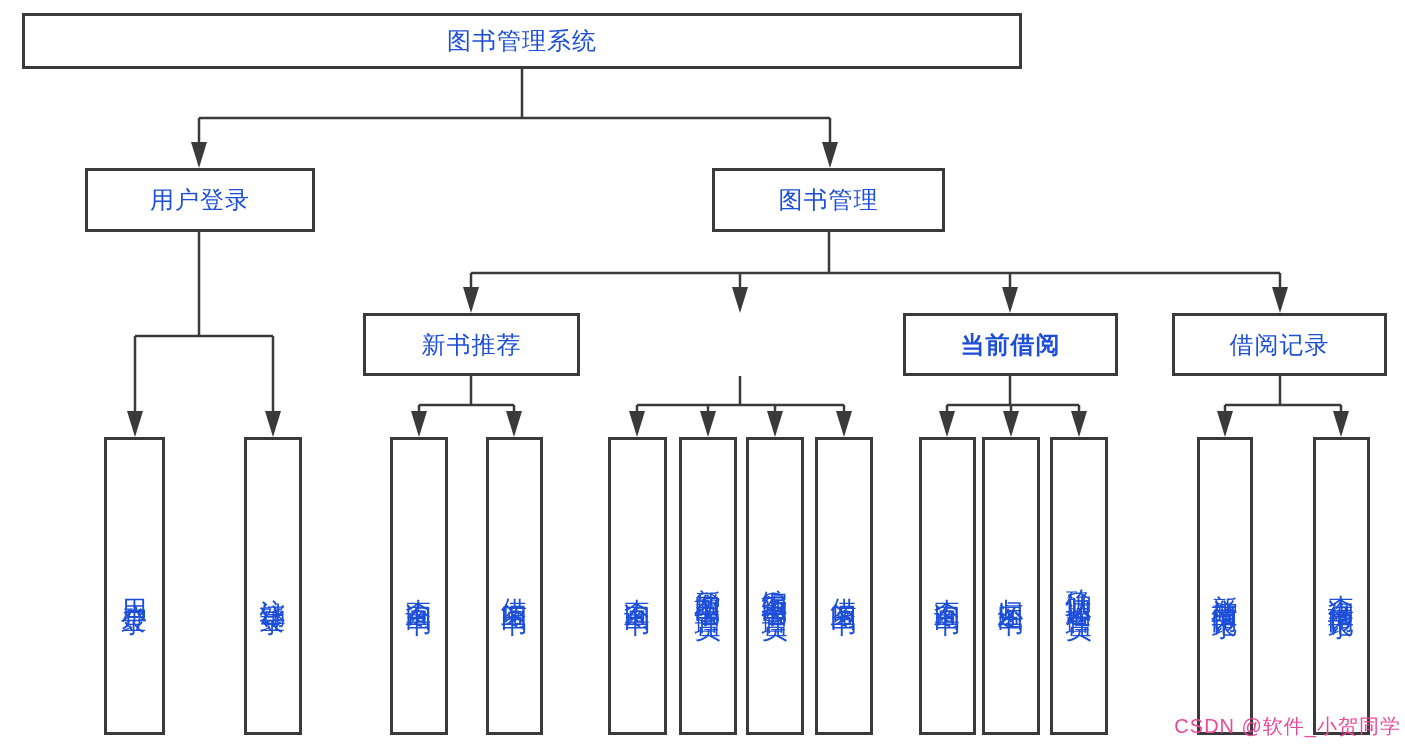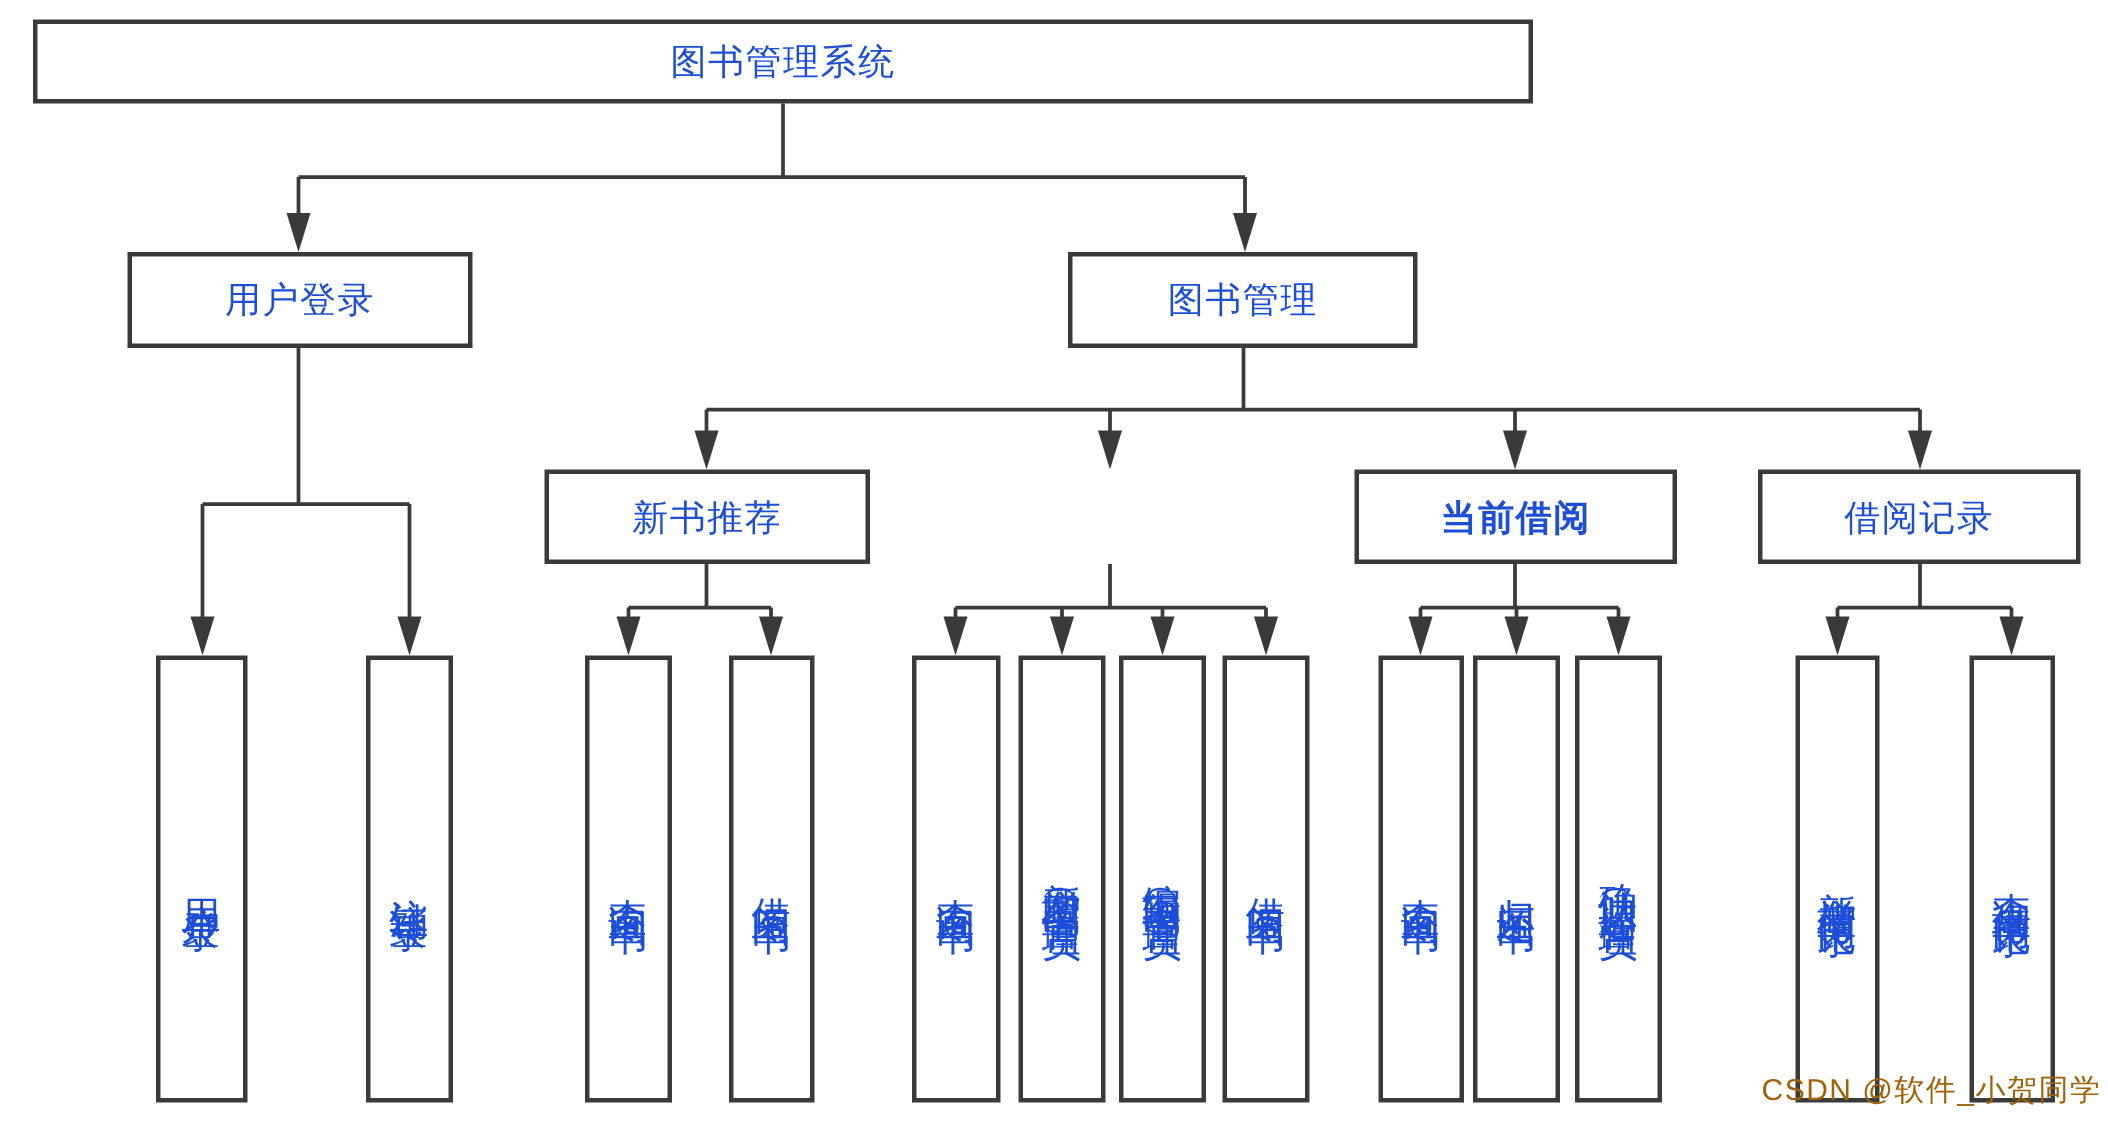--- a/index.html
+++ b/index.html
@@ -25,21 +25,21 @@
   .box-l3{height:63px;top:313px;}
   .box-v{
     top:437px;height:298px;
     writing-mode:vertical-rl;
     text-orientation:mixed;
     font-size:26px;line-height:1;letter-spacing:4px;
     white-space:nowrap;
   }
   #watermark{
     position:absolute;right:4px;bottom:7px;
-    font-size:20px;color:#a16207;letter-spacing:1px;
+    font-size:20px;color:#ec4899;letter-spacing:1px;
     z-index:5;white-space:nowrap;
   }
 </style>
 </head>
 <body>
 
 <div id="canvas">
 
   <svg id="connectors" width="1405" height="747" viewBox="0 0 1405 747" fill="none">
     <g stroke="#3a3a3a" stroke-width="2.5">

